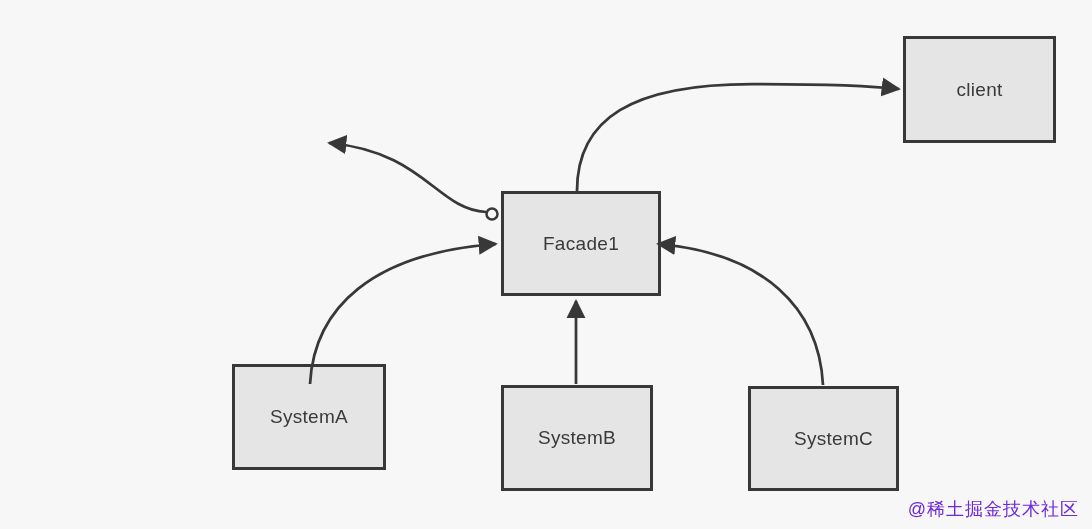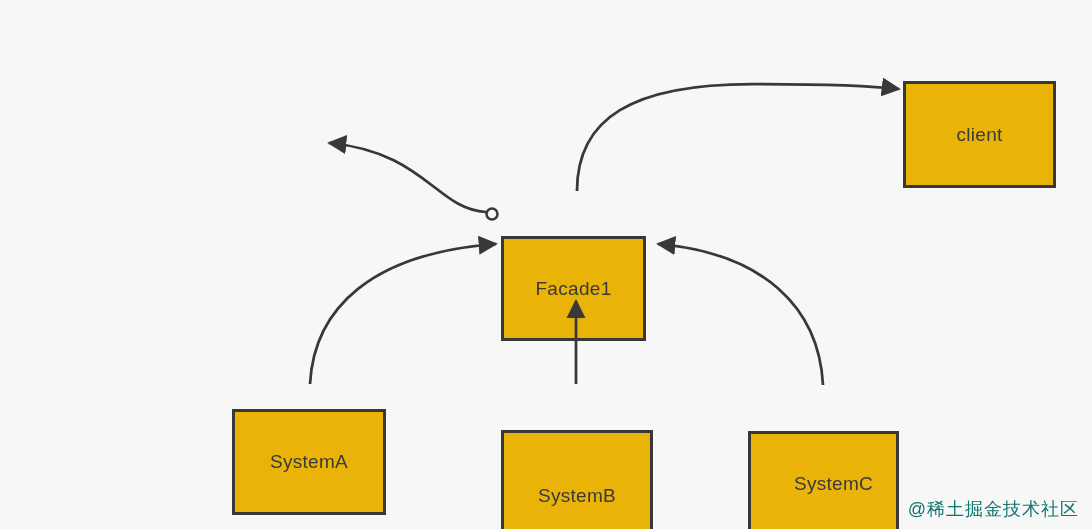--- a/index.html
+++ b/index.html
@@ -11,59 +11,58 @@
   .canvas {
     position: relative;
     width: 1092px;
     height: 529px;
     background: #f7f7f7;
     overflow: hidden;
   }
   .box {
     position: absolute;
     box-sizing: border-box;
-    background: #eab308;
+    background: #e5e5e5;
     border: 3px solid #383838;
     display: flex;
     align-items: center;
     justify-content: center;
     text-align: center;
     color: #3a3a3a;
     font-size: 19px;
     letter-spacing: 0.3px;
-    margin-top: 45px;
   }
   .box.note {
     left: 37px; top: 105px; width: 286px; height: 152px;
     font-size: 18px;
     line-height: 27px;
   }
   .box.client  { left: 903px; top: 36px;  width: 153px; height: 107px; }
-  .box.facade  { left: 501px; top: 191px; width: 145px; height: 105px; }
+  .box.facade  { left: 501px; top: 191px; width: 160px; height: 105px; }
   .box.systemA { left: 232px; top: 364px; width: 154px; height: 106px; }
-  .box.systemB { left: 501px; top: 385px; width: 152px; height: 132px; }
+  .box.systemB { left: 501px; top: 385px; width: 152px; height: 106px; }
   .box.systemC { left: 748px; top: 386px; width: 151px; height: 105px; padding-left: 20px; }
   svg.connectors {
     position: absolute;
     left: 0; top: 0;
     width: 1092px;
     height: 529px;
     pointer-events: none;
   }
   svg.connectors path.edge {
     fill: none;
     stroke: #383838;
     stroke-width: 2.75;
   }
   .watermark {
     position: absolute;
     right: 13px;
     bottom: 8px;
     font-size: 18px;
-    color: #0f766e;
+    color: #6d28d9;
     letter-spacing: 1px;
     user-select: none;
   }
 </style>
 </head>
 <body>
 
 <div class="canvas">
 
 

